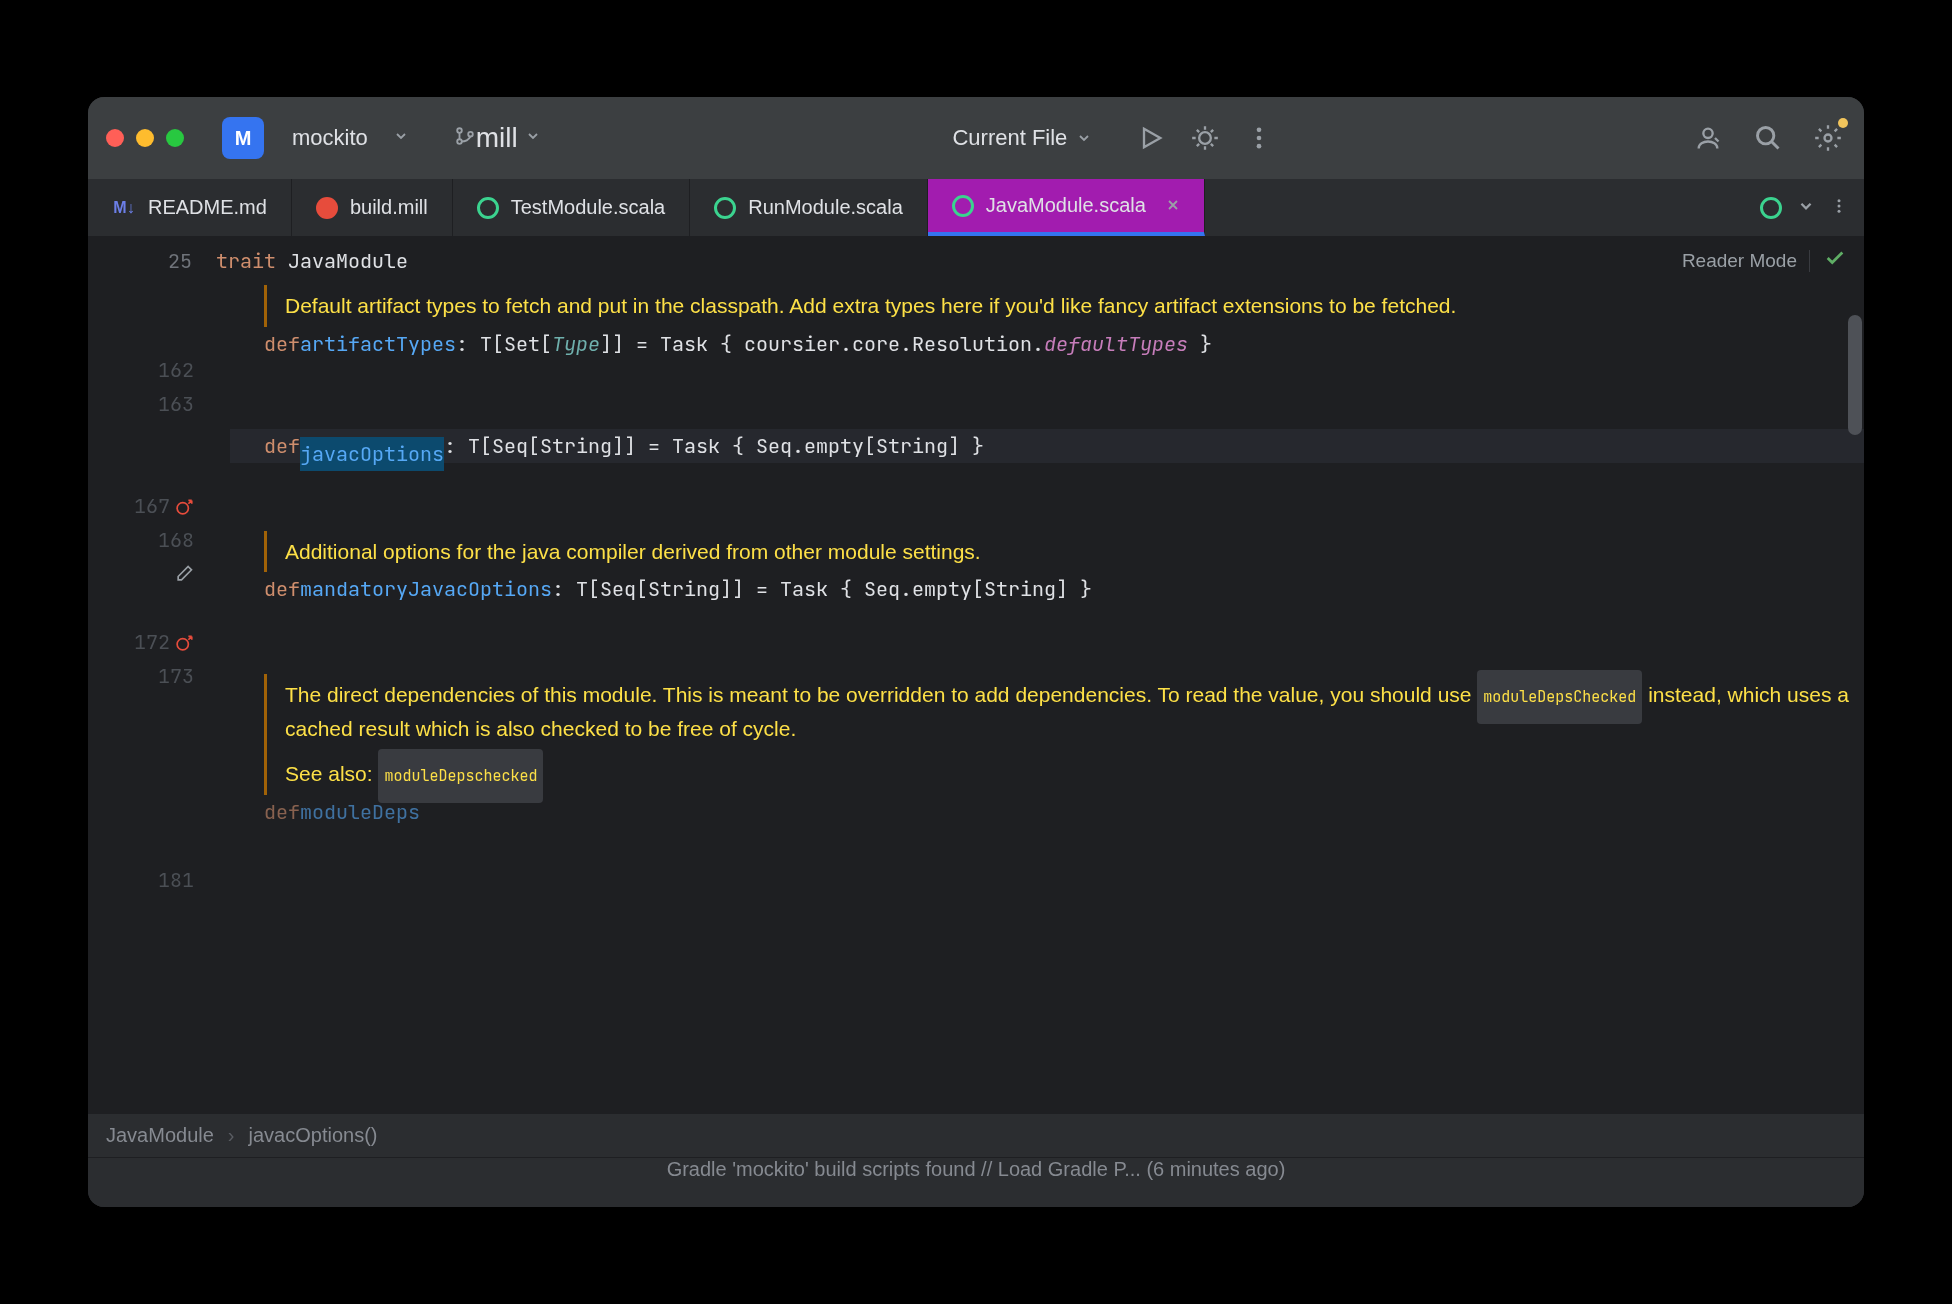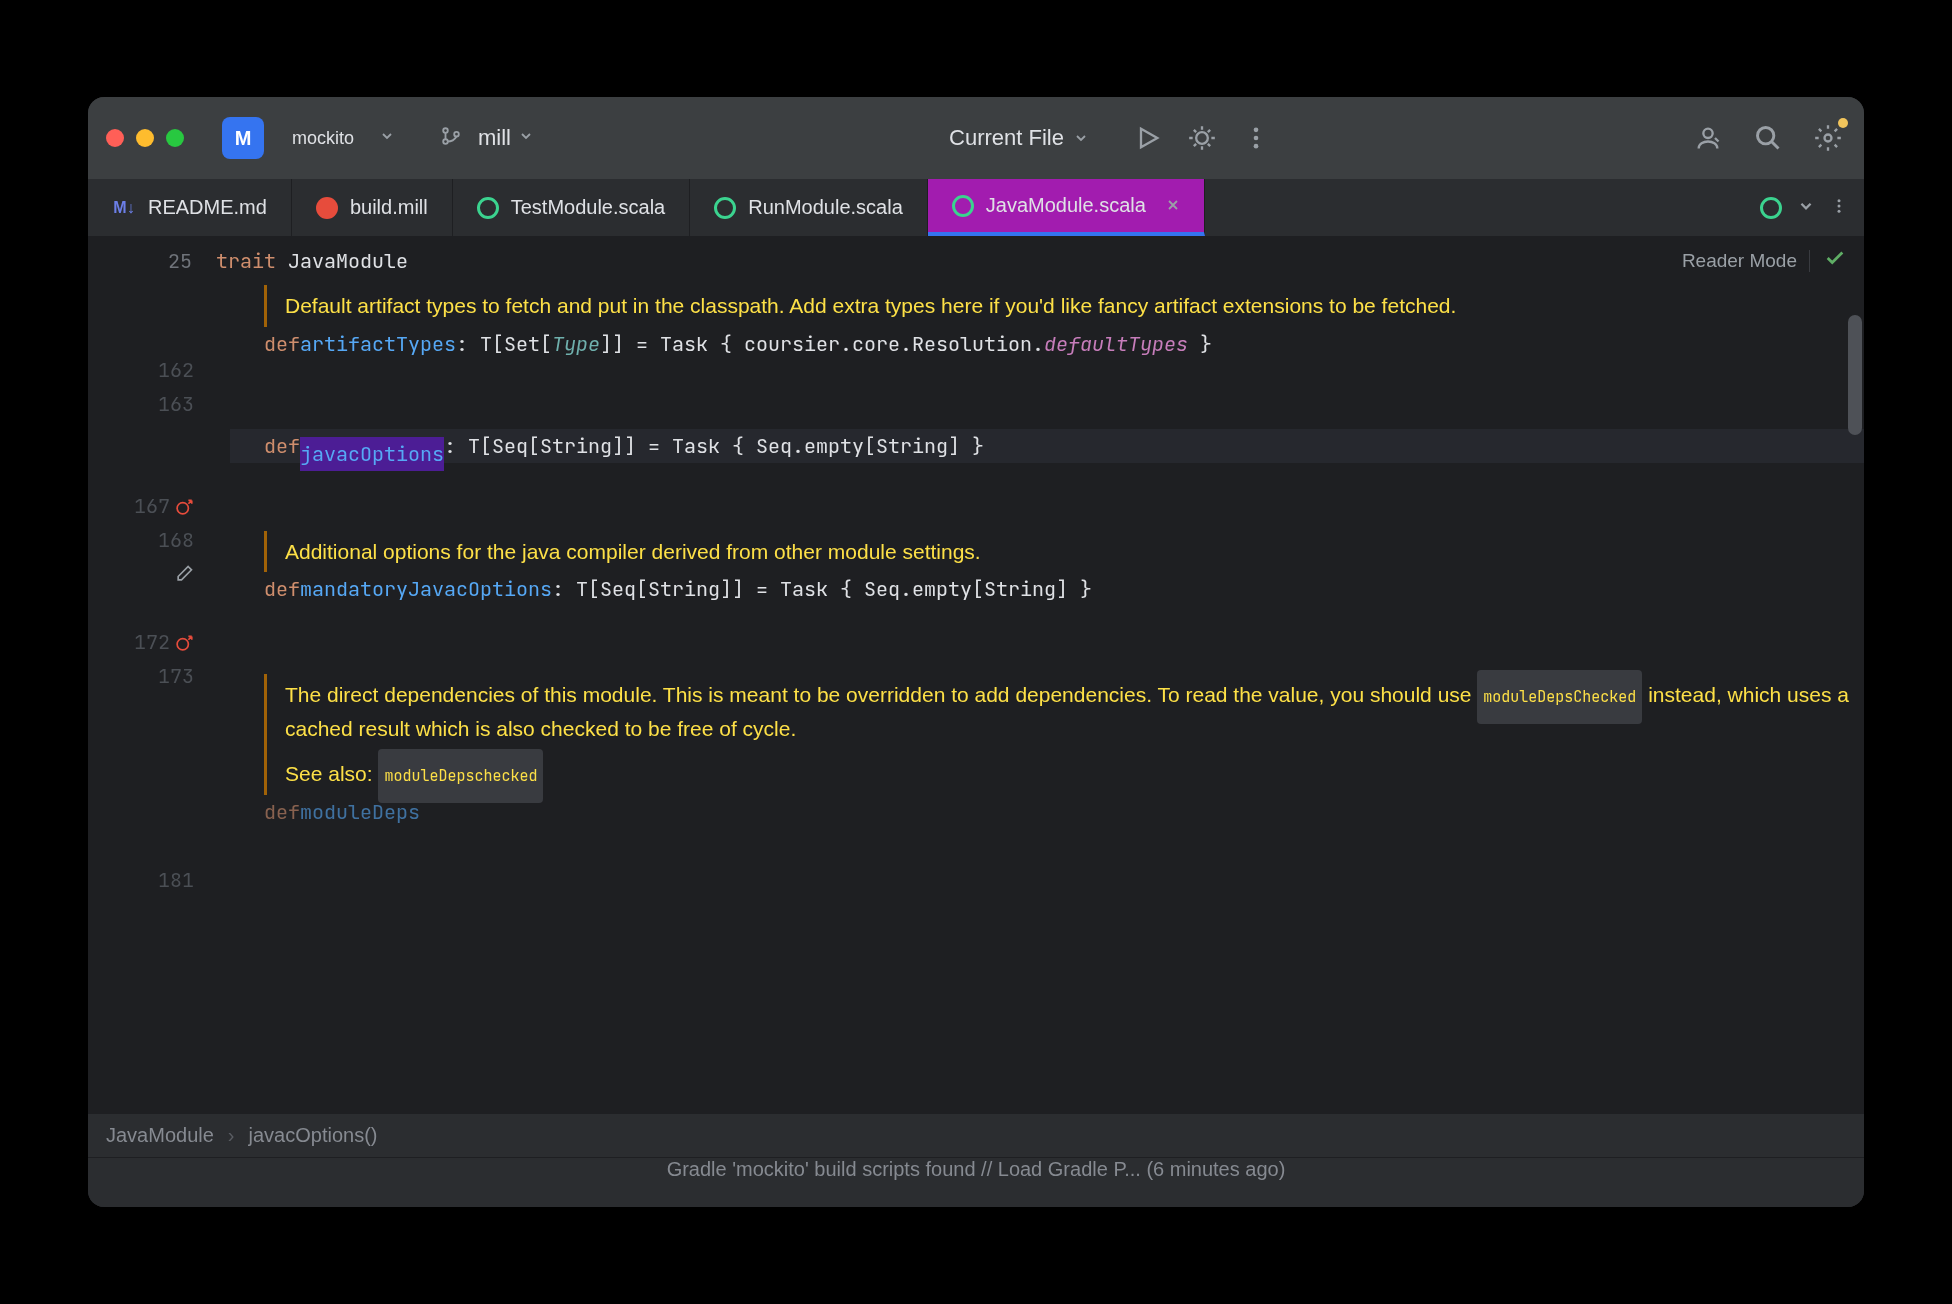--- a/index.html
+++ b/index.html
@@ -33,25 +33,25 @@
 .traffic-lights { display: flex; gap: 12px; margin-right: 20px; }
 .traffic-light { width: 18px; height: 18px; border-radius: 50%; }
 .tl-red { background: #ff5f57; }
 .tl-yellow { background: #febc2e; }
 .tl-green { background: #28c840; }
 .project-badge {
   width: 42px; height: 42px; background: #3574f0; border-radius: 8px;
   display: flex; align-items: center; justify-content: center;
   color: #fff; font-weight: 600; font-size: 20px;
 }
-.project-name { color: #dfe1e5; font-size: 18px; margin-left: 10px; }
+.project-name { color: #dfe1e5; font-size: 22px; margin-left: 10px; }
 .dropdown-arrow { color: #9aa0a6; margin-left: 8px; }
 .branch-section { display: flex; align-items: center; margin-left: 28px; }
 .branch-icon { color: #9aa0a6; font-size: 20px; }
-.branch-name { color: #dfe1e5; font-size: 22px; margin-left: 16px; }
+.branch-name { color: #dfe1e5; font-size: 28px; margin-left: 0; }
 .spacer { flex: 1; }
 .run-config { color: #dfe1e5; font-size: 22px; display: flex; align-items: center; gap: 10px; margin-right: 24px; }
 .toolbar-icon { color: #9aa0a6; width: 36px; height: 36px; display: flex; align-items: center; justify-content: center; cursor: pointer; }
 .toolbar-icon svg { width: 28px; height: 28px; }
 .toolbar-right { display: flex; gap: 24px; align-items: center; }
 .settings-icon-wrapper { position: relative; }
 .settings-dot { position: absolute; top: -2px; right: -2px; width: 10px; height: 10px; background: #f2c55c; border-radius: 50%; }
 
 .tabs {
   height: 58px;
@@ -96,21 +96,21 @@
 .code-line.highlighted { background: #26282e; }
 .doc-block { border-left: 3px solid #a16207; padding-left: 18px; margin-left: 34px; color: #fde047; font-family: -apple-system, sans-serif; font-size: 21px; line-height: 1.6; padding-top: 4px; padding-bottom: 4px; }
 .doc-block.with-bulb { position: relative; }
 .bulb { position: absolute; left: -54px; top: 4px; width: 20px; height: 20px; color: #f2c55c; }
 .indent { padding-left: 34px; }
 .def-kw { color: #cf8e6d; }
 .fn-name { color: #56a8f5; }
 .type-link { color: #6fb0ad; font-style: italic; }
 .fn-call { color: #c77dbb; font-style: italic; }
 .str-type { color: #dfe1e5; }
-.selected { background: #4c1d95; margin-top: 16px; }
+.selected { background: #0c4a6e; margin-top: 16px; }
 .inline-code { background: #393b40; padding: 17px 6px; border-radius: 4px; font-family: "JetBrains Mono", monospace; font-size: 15px; }
 
 .marker-up { width: 18px; height: 18px; }
 
 .scrollbar { position: absolute; right: 2px; top: 30px; width: 14px; height: 120px; background: #4e5157; border-radius: 7px; }
 
 .breadcrumb-bar {
   height: 44px; background: #2b2d30; display: flex; align-items: center;
   padding: 0 18px; font-size: 20px; color: #868a91;
   border-top: 1px solid #1e1f22;

